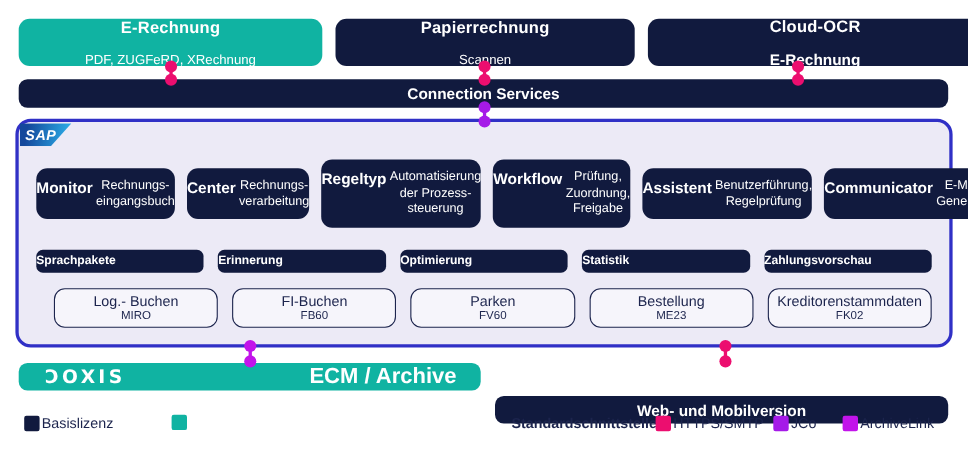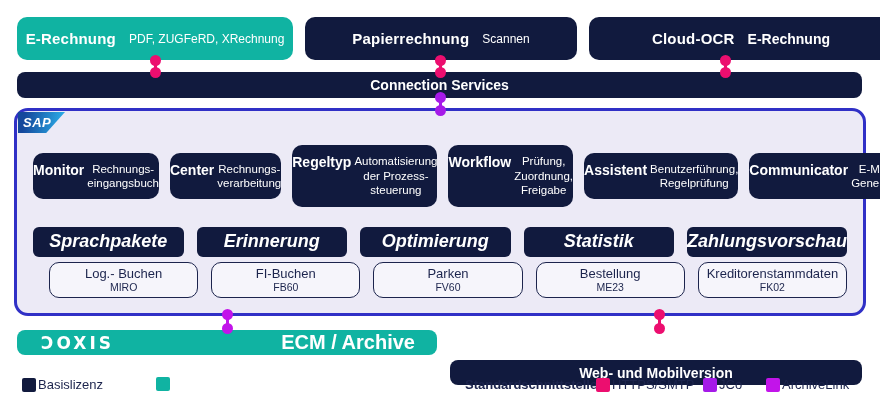--- a/index.html
+++ b/index.html
@@ -3,21 +3,21 @@
 <meta charset="utf-8">
 <style>
   html,body{margin:0;padding:0;background:#ffffff;}
   .stage{
     position:relative;width:880px;height:409px;background:#fff;overflow:hidden;
     font-family:"Liberation Sans",sans-serif;
   }
   
   .topbox{
     position:absolute;top:17px;height:43px;border-radius:10px;color:#fff;
-    display:flex;align-items:center;justify-content:center;gap:13px;
+    display:flex;flex-direction:column;align-items:center;justify-content:center;gap:13px;
   }
   .topbox.teal{background:var(--teal);}
   .topbox.navy{background:var(--navy);}
   .topbox .bt{font-size:15px;font-weight:700;letter-spacing:.2px;}
   .topbox .bs{font-size:12px;font-weight:400;}
   .topbox .bs.big{font-size:14px;font-weight:700;}
   
   .hbar{
     position:absolute;border-radius:8px;color:#fff;display:flex;align-items:center;justify-content:center;
     font-size:14px;font-weight:700;background:var(--navy);
@@ -43,22 +43,22 @@
   }
   .modrow{position:absolute;left:16px;right:16px;top:18px;height:94px;display:flex;gap:11px;align-items:center;}
   .module{
     flex:1;background:var(--navy);border-radius:10px;color:#fff;text-align:center;
     display:flex;justify-content:center;gap:3px;padding:9px 0;
   }
   .module .mt{font-size:14px;font-weight:700;}
   .module .ms{font-size:11.5px;line-height:1.25;white-space:pre-line;}
   .pillrow{position:absolute;left:16px;right:16px;top:116px;display:flex;gap:13px;}
   .pill{
-    flex:1;background:var(--navy);color:#fff;border-radius:6px;text-align:center;
-    padding:4px 0 5px;font-size:18px;font-weight:600;font-style:italic;
+    flex:1;background:var(--navy);color:#fff;border-radius:6px;text-align:left;
+    padding:4px 0 5px;font-size:11px;font-weight:600;
   }
   .txrow{position:absolute;left:16px;right:16px;top:151px;display:flex;gap:13px;padding-left:16px;}
   .tx{
     flex:1;background:var(--txbg);border:1.5px solid var(--ink);border-radius:10px;
     text-align:center;color:var(--ink);padding:3px 0 4px;
   }
   .tx .tt{font-size:13px;font-weight:500;}
   .tx .tc{font-size:10.5px;}
   
   .botbar{position:absolute;top:330px;height:25px;border-radius:8px;color:#fff;display:flex;align-items:center;}

